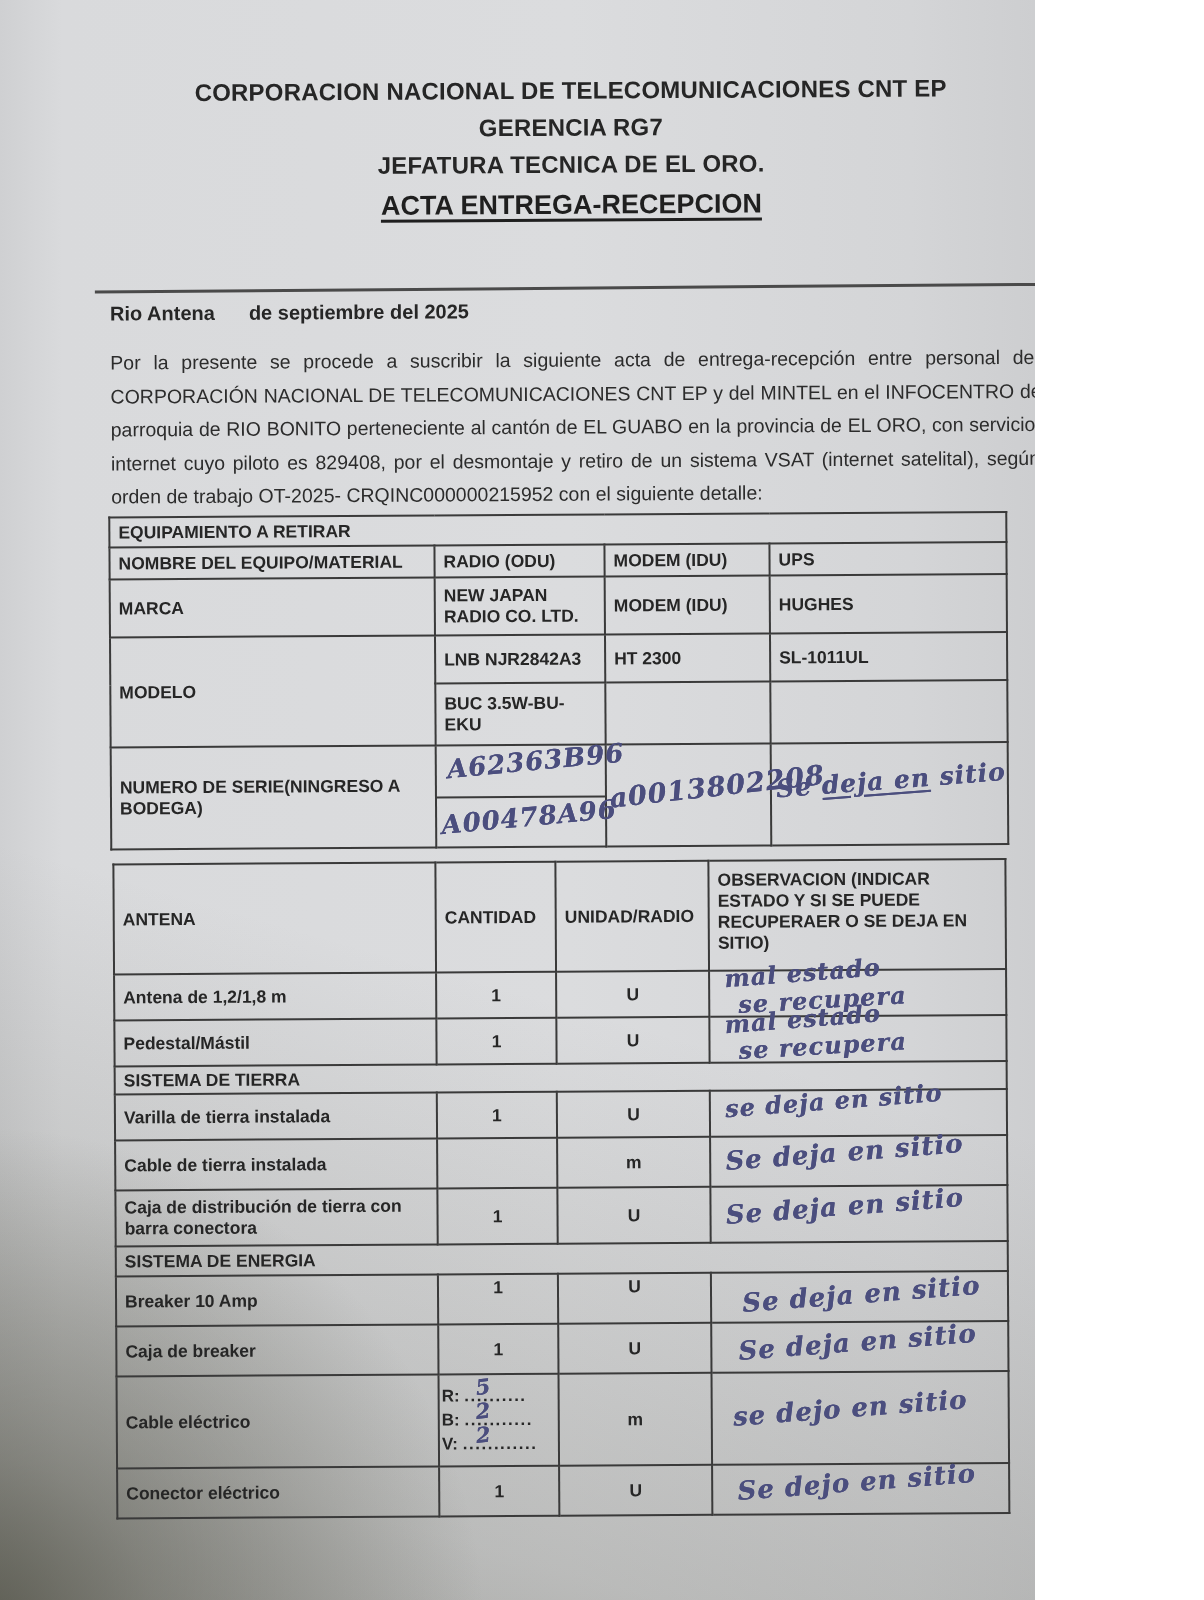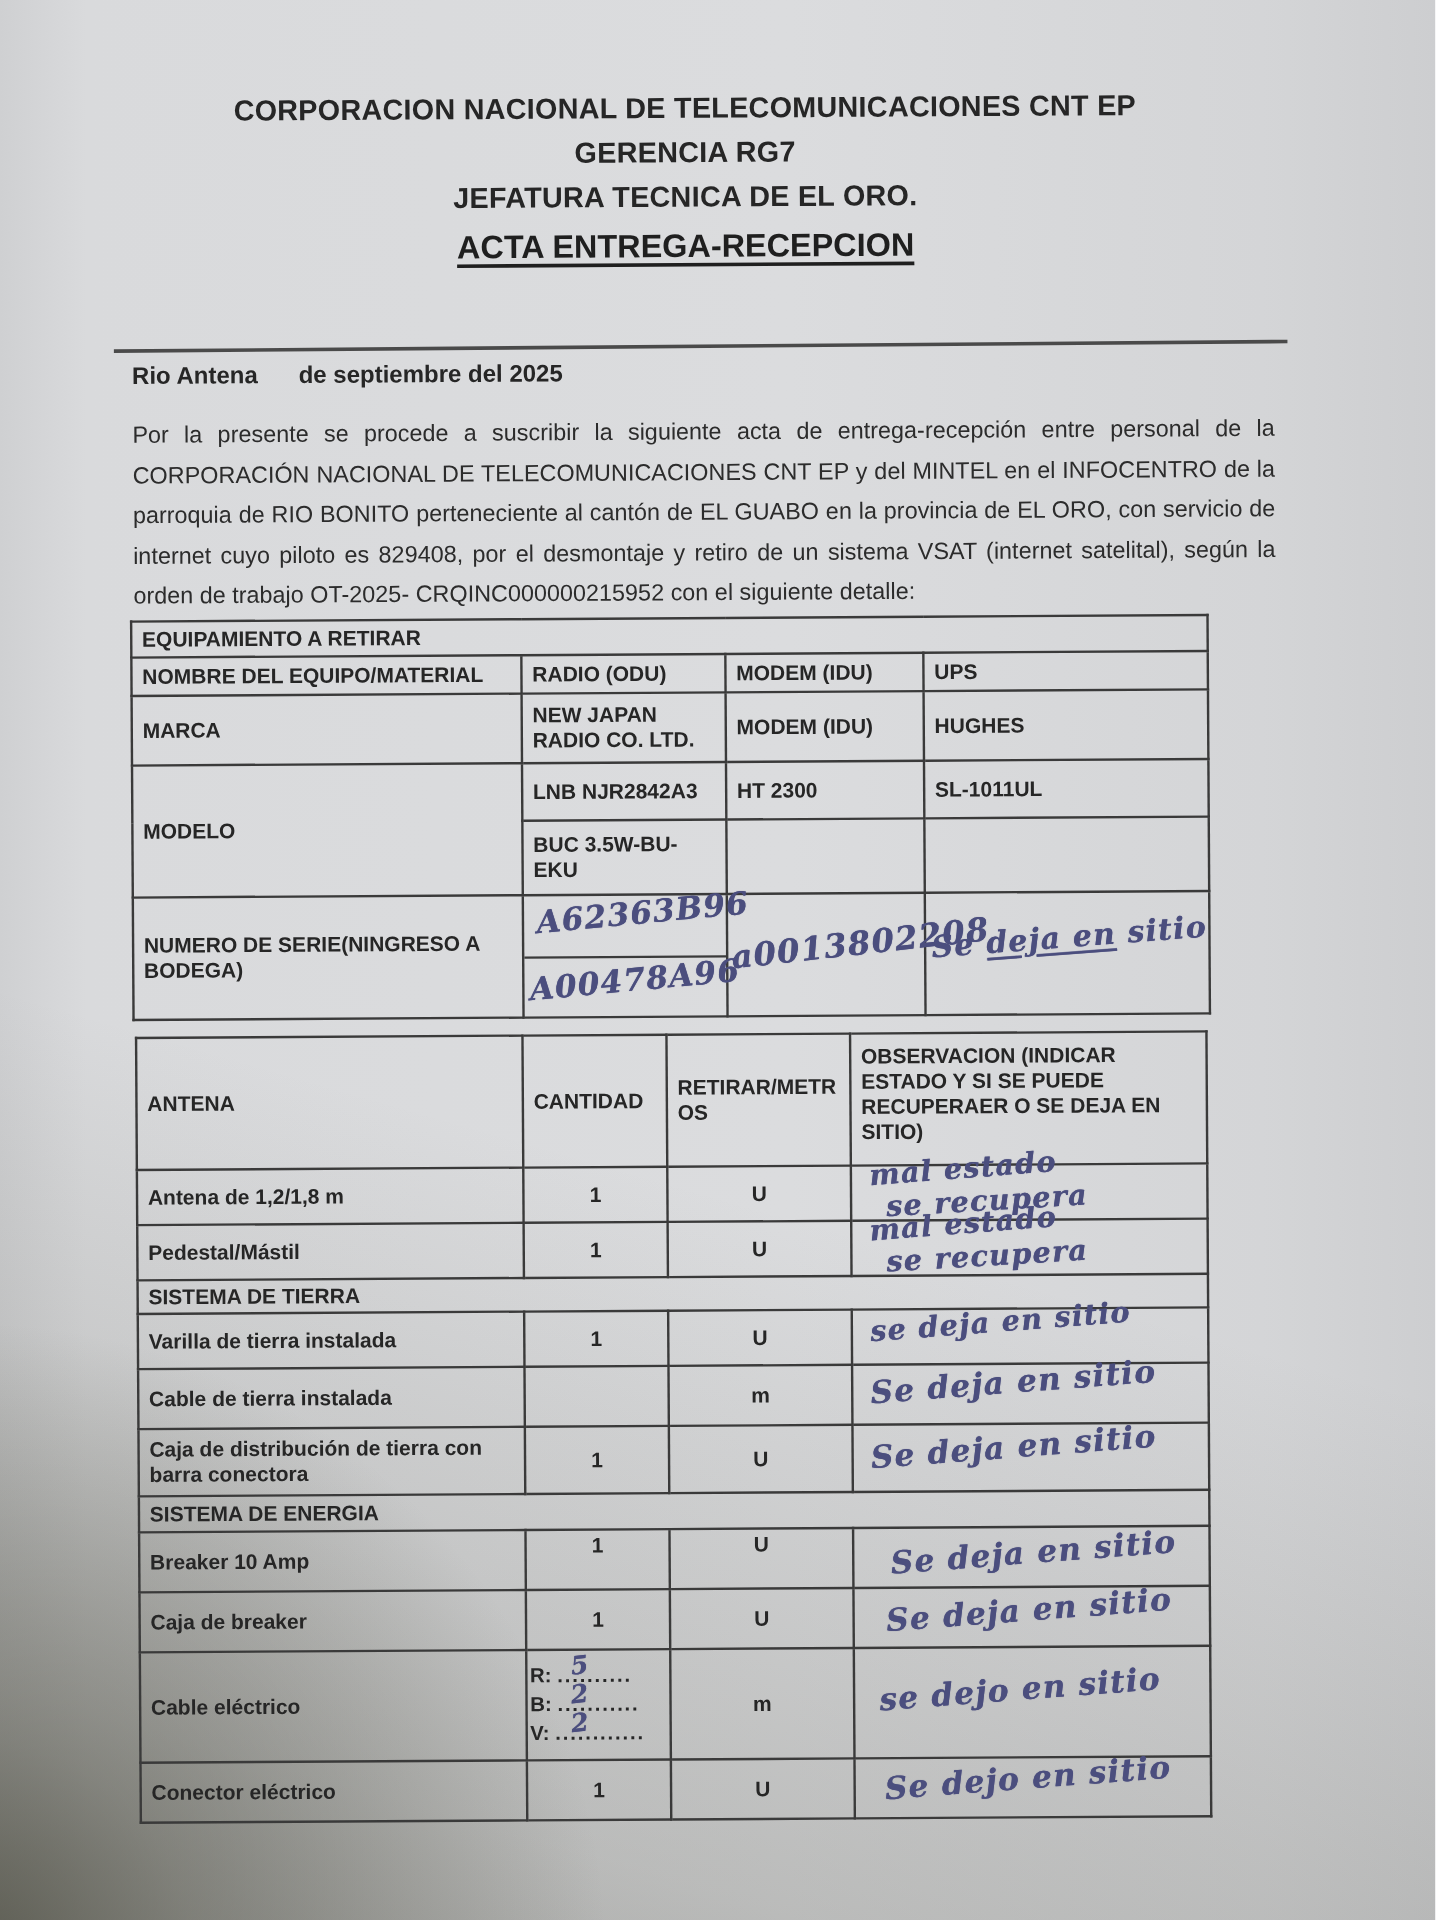--- a/index.html
+++ b/index.html
@@ -1,18 +1,18 @@
 <!DOCTYPE html>
 <html><head>
 <meta charset="utf-8">
 <style>
   html,body{margin:0;padding:0;}
   .page{
     position:relative;
-    width:1196px;height:1600px;
+    width:1035px;height:1600px;
     background:
       radial-gradient(circle at -2% 102%, rgba(74,74,62,0.78) 0%, rgba(74,74,62,0.45) 9%, rgba(74,74,62,0.0) 26%),
       linear-gradient(196deg, rgba(0,0,0,0) 60%, rgba(90,90,80,0.25) 90%, rgba(80,80,70,0.38) 100%),
       linear-gradient(90deg, #cfd0d2 0%, #d9dadc 6%, #dbdcde 55%, #d4d5d7 88%, #cdced0 100%);
     overflow:hidden;
     font-family:"Liberation Sans", sans-serif;
     color:#2e2e2e;
   }
   .sheet{position:absolute;inset:0;transform:rotate(-0.35deg);transform-origin:50% 50%;}
 
@@ -145,21 +145,21 @@
       <colgroup>
           <col style="width:322px">
           <col style="width:120px">
           <col style="width:153px">
           <col style="width:297px">
         </colgroup>
       <tbody>
           <tr style="height:110px">
         <td>ANTENA</td>
         <td>CANTIDAD</td>
-        <td style="word-wrap:break-word">RETIRAR/METROS</td>
+        <td style="word-wrap:break-word">UNIDAD/RADIO</td>
         <td style="vertical-align:top;padding-top:8px">OBSERVACION (INDICAR ESTADO Y SI SE PUEDE RECUPERAER O SE DEJA EN SITIO)</td>
       </tr>
 
       <tr style="height:46px">
         <td>Antena de 1,2/1,8 m</td>
         <td class="c-center">1</td>
         <td class="c-center">U</td>
         <td>
           <span class="obs-wrap obs-two">
             <span class="hw obs-line">mal estado</span><br>

